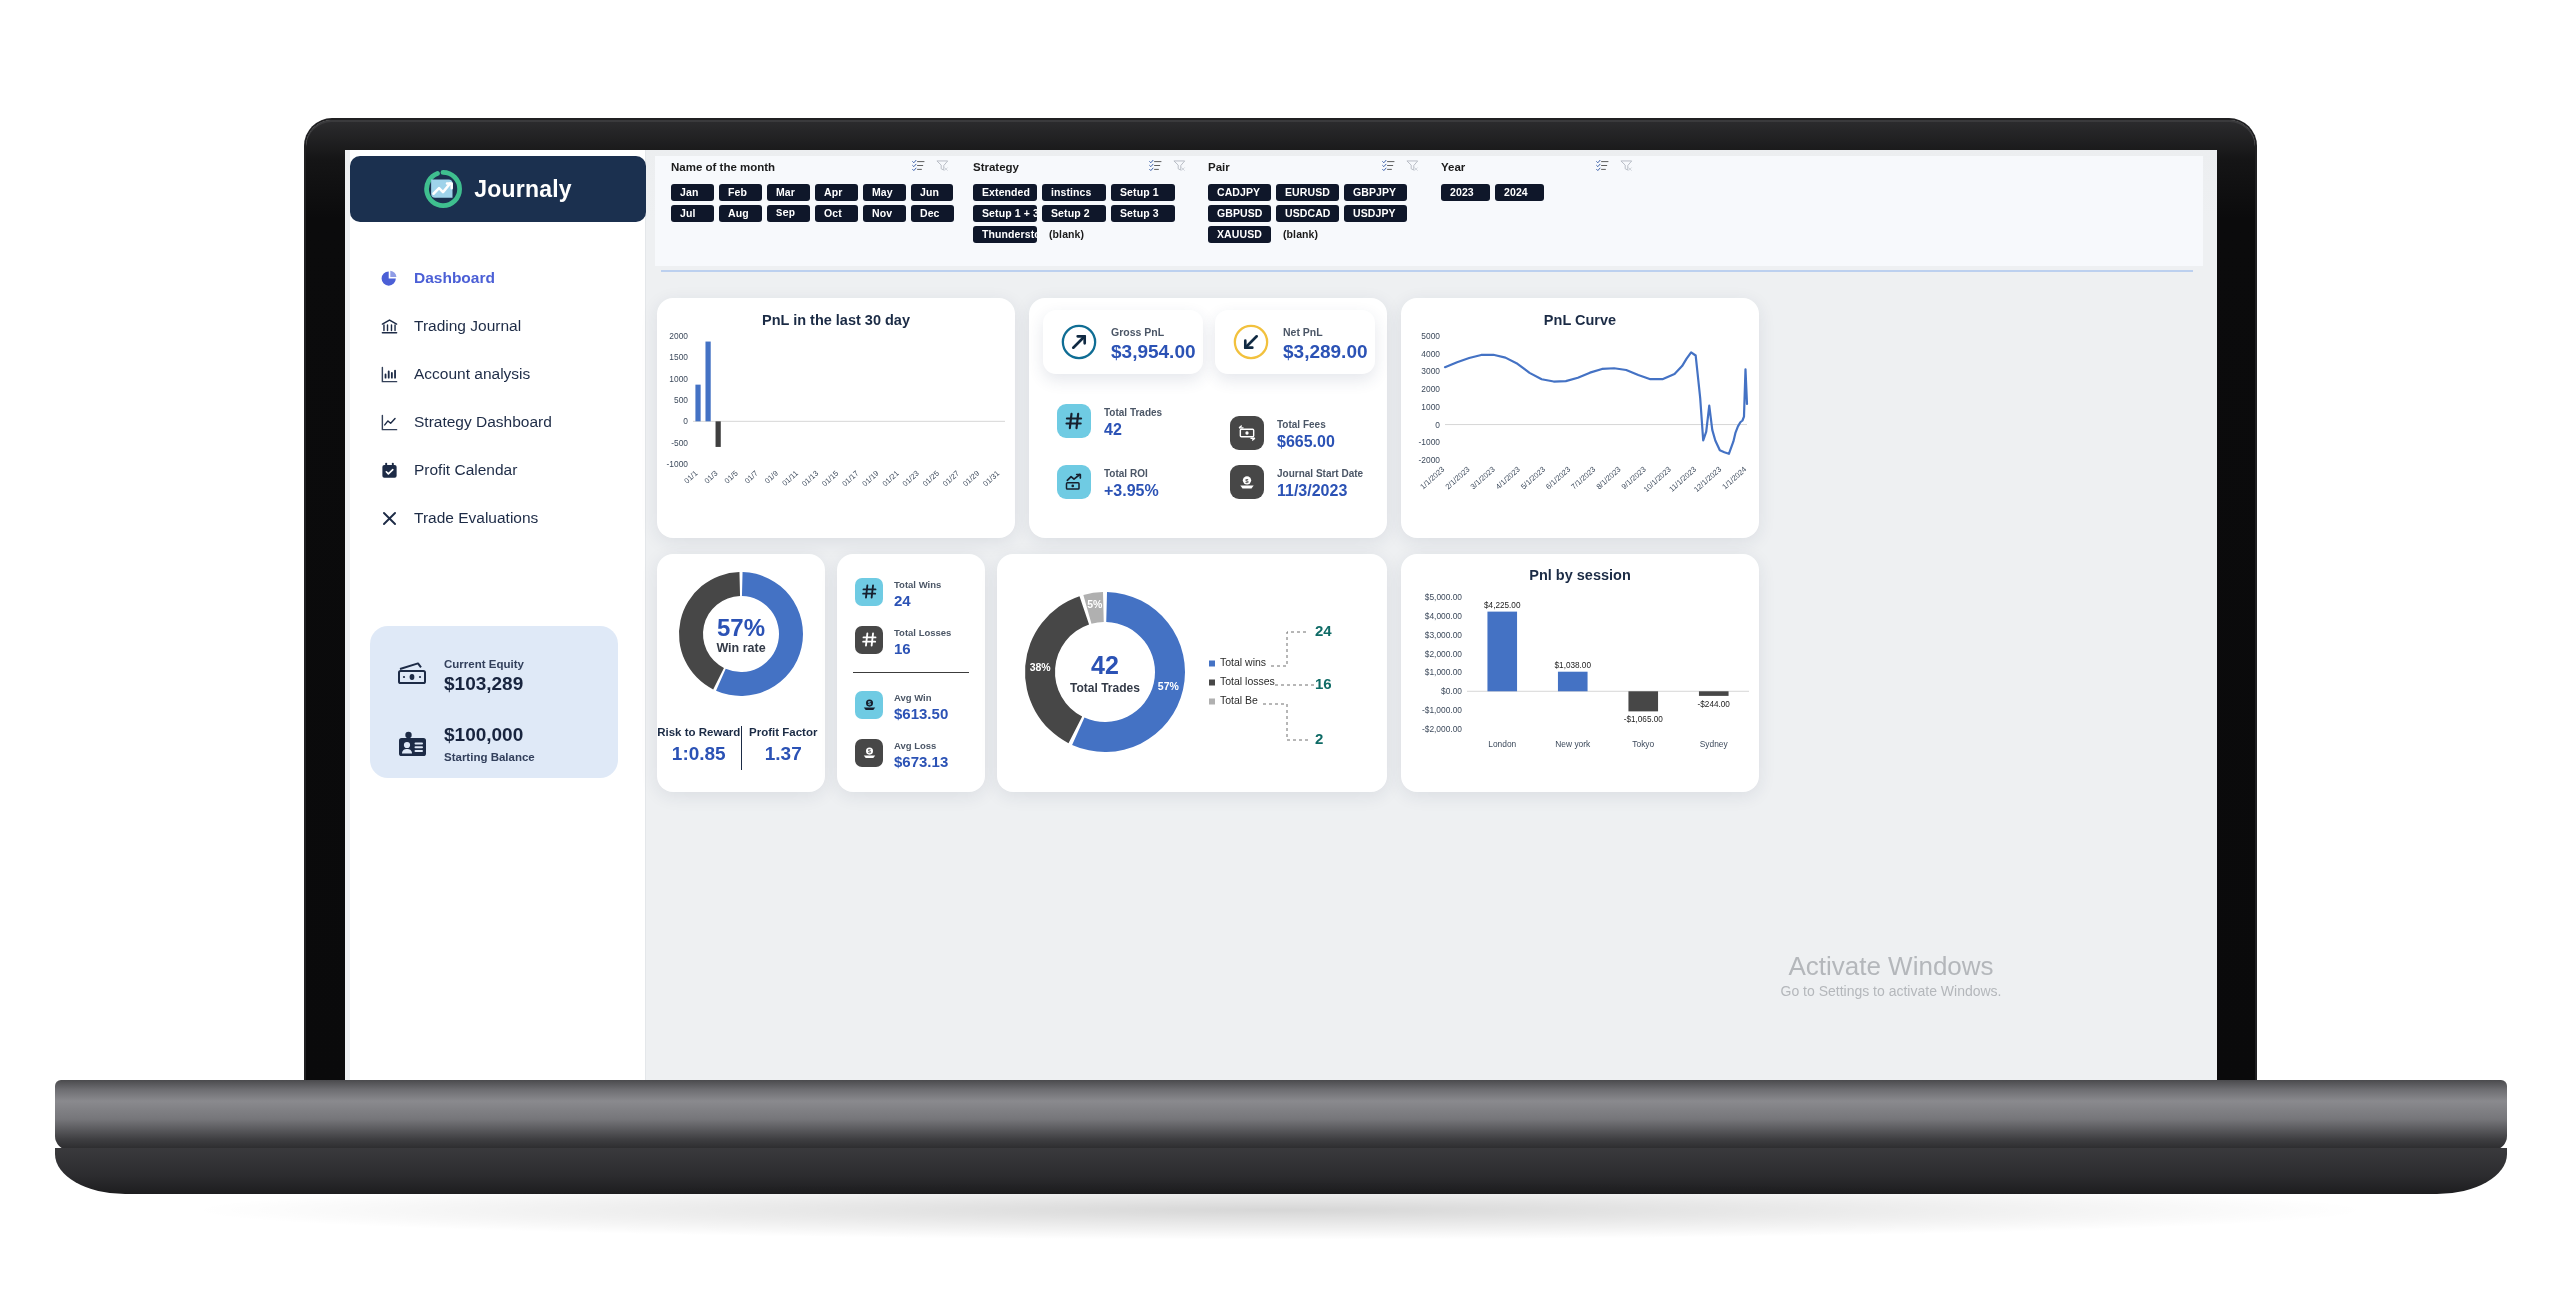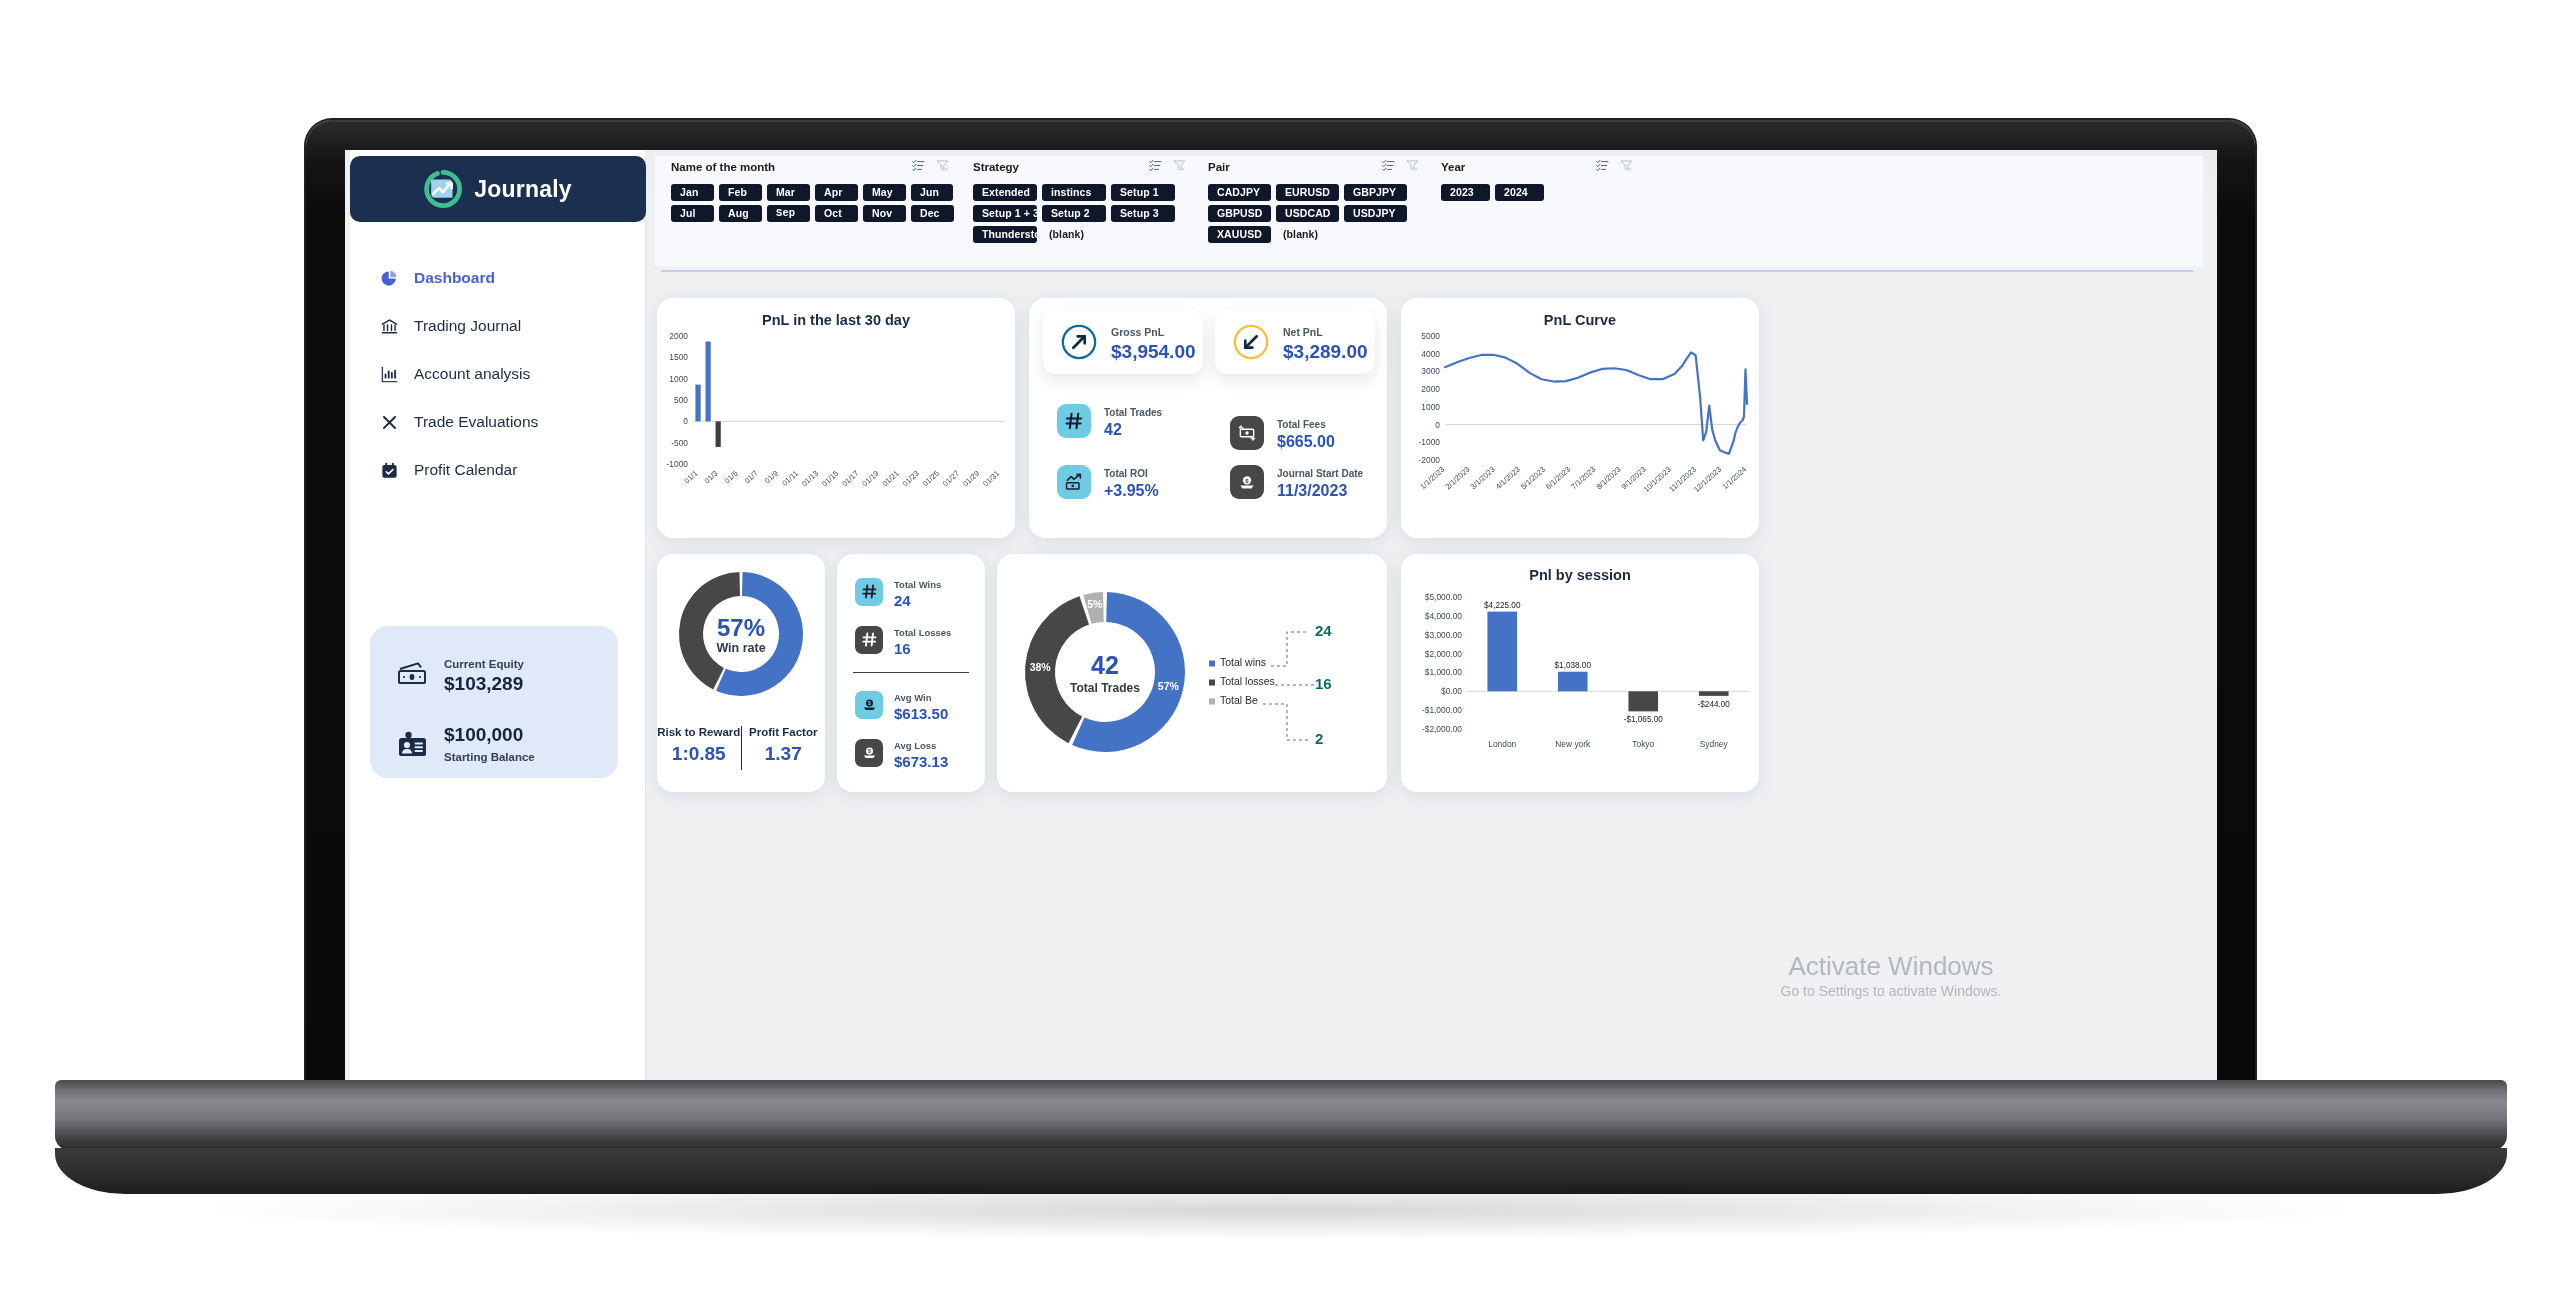--- a/index.html
+++ b/index.html
@@ -215,36 +215,45 @@
           <span class="nav-ico">
             <svg viewBox="0 0 24 24" width="19" height="19" fill="none" stroke="#1d2b46" stroke-width="1.8" stroke-linecap="round">
               <path d="M3 3v18h18" opacity=".9"></path>
                 <path d="M7 16v-4M11 16V8M15 16v-6M19 16v-9" stroke-width="2.3"></path>
             </svg>
           </span>
           <span>Account analysis</span>
         </div>
         <div class="nav-item">
           <span class="nav-ico">
-            <svg viewBox="0 0 24 24" width="19" height="19" fill="none" stroke="#1d2b46" stroke-width="2.4" stroke-linecap="round">
-                <path d="M5 5l14 14M19 5L5 19"></path>
-              </svg>
-          </span>
-          <span>Trade Evaluations</span>
+            <svg viewBox="0 0 24 24" width="19" height="19" fill="none" stroke="#1d2b46" stroke-width="1.8" stroke-linecap="round" stroke-linejoin="round">
+              <path d="M3 3v18h18" opacity=".9"></path>
+                <path d="M6 15l4-5 3.5 3L19 7"></path>
+            </svg>
+          </span>
+          <span>Strategy Dashboard</span>
         </div>
         <div class="nav-item">
           <span class="nav-ico">
             <svg viewBox="0 0 24 24" width="19" height="19">
               <rect x="3" y="5" width="18" height="16" rx="2.5" fill="#1d2b46"></rect>
               <rect x="6.6" y="2.2" width="2.4" height="4.4" rx="1.1" fill="#1d2b46"></rect>
               <rect x="15" y="2.2" width="2.4" height="4.4" rx="1.1" fill="#1d2b46"></rect>
               <path d="M8 13.6l2.6 2.6L16.2 11" fill="none" stroke="#fff" stroke-width="2.1" stroke-linecap="round" stroke-linejoin="round"></path>
             </svg>
           </span>
           <span>Profit Calendar</span>
+        </div>
+        <div class="nav-item">
+          <span class="nav-ico">
+            <svg viewBox="0 0 24 24" width="19" height="19" fill="none" stroke="#1d2b46" stroke-width="2.4" stroke-linecap="round">
+                <path d="M5 5l14 14M19 5L5 19"></path>
+              </svg>
+          </span>
+          <span>Trade Evaluations</span>
         </div>
       </div>
 
       <div class="equity-card">
         <div class="equity-row">
           <span class="eq-ico">
             <svg viewBox="0 0 34 30" width="34" height="30" fill="none" stroke="#1d2b46" stroke-width="2" stroke-linejoin="round">
               <path d="M4 9l18-5.6 3 4"></path>
               <rect x="3" y="11" width="26" height="12" rx="1.6"></rect>
               <ellipse cx="16" cy="17" rx="2.4" ry="3" fill="#1d2b46" stroke="none"></ellipse>

